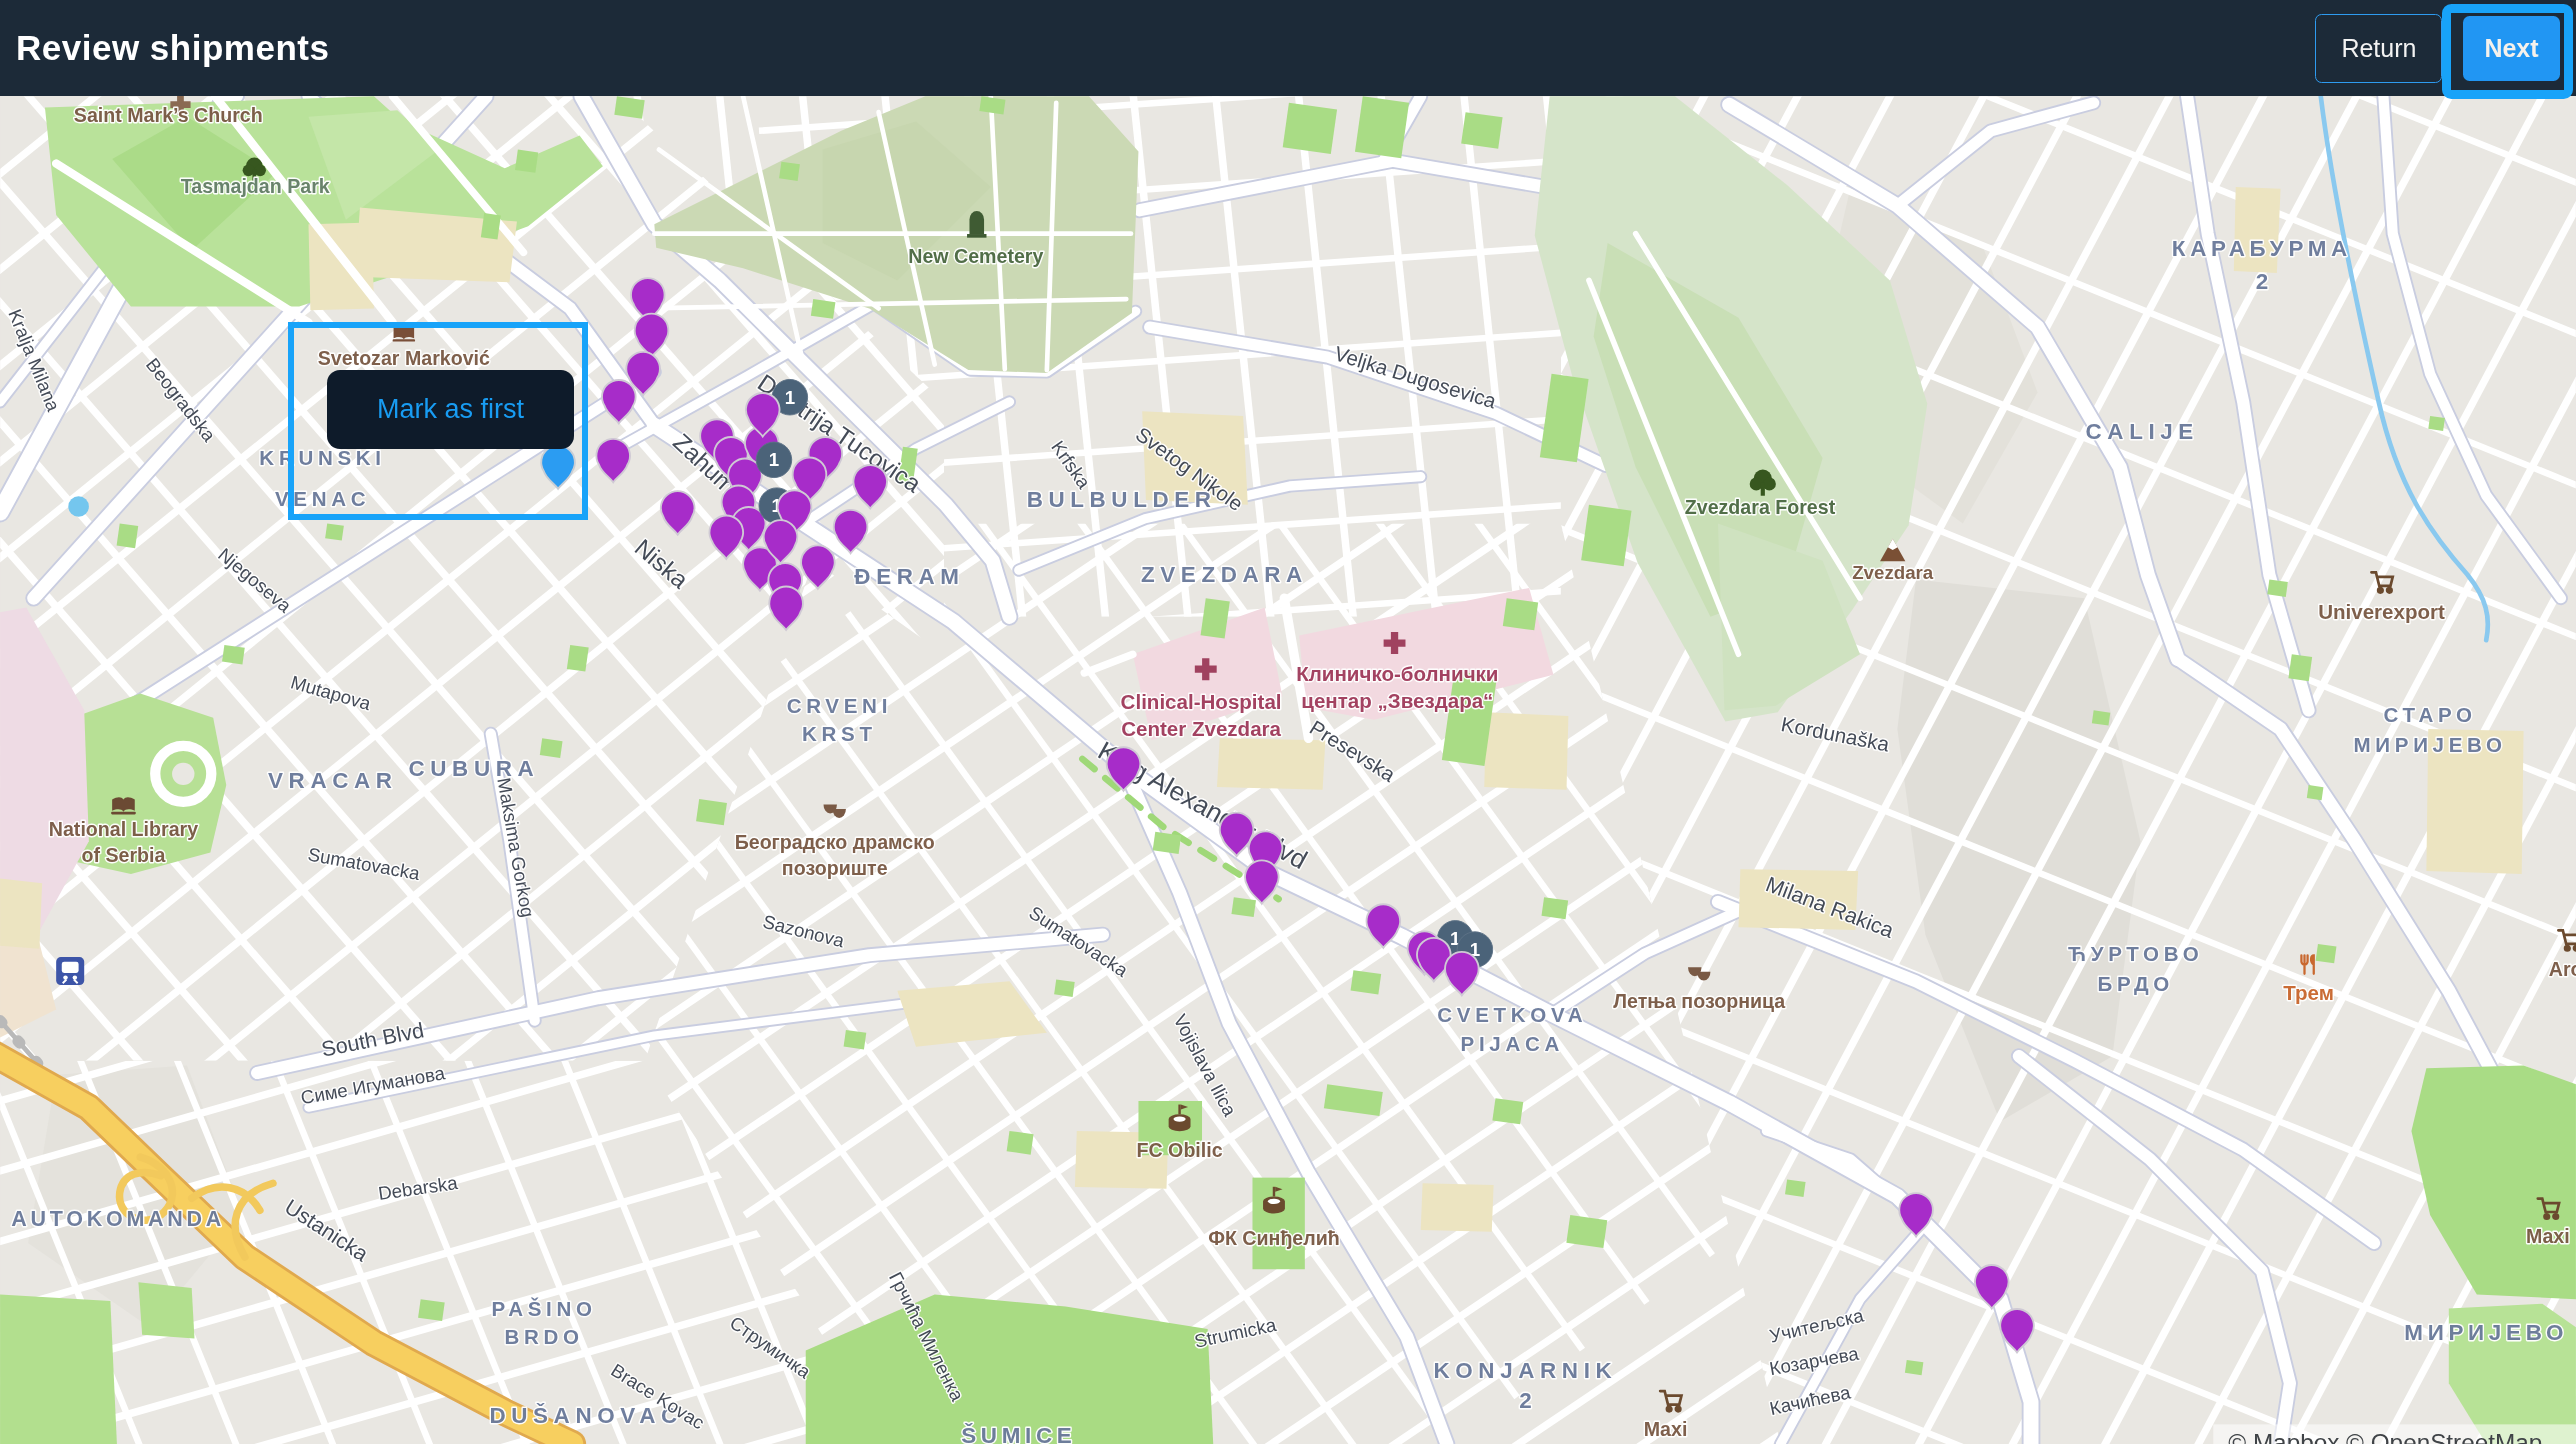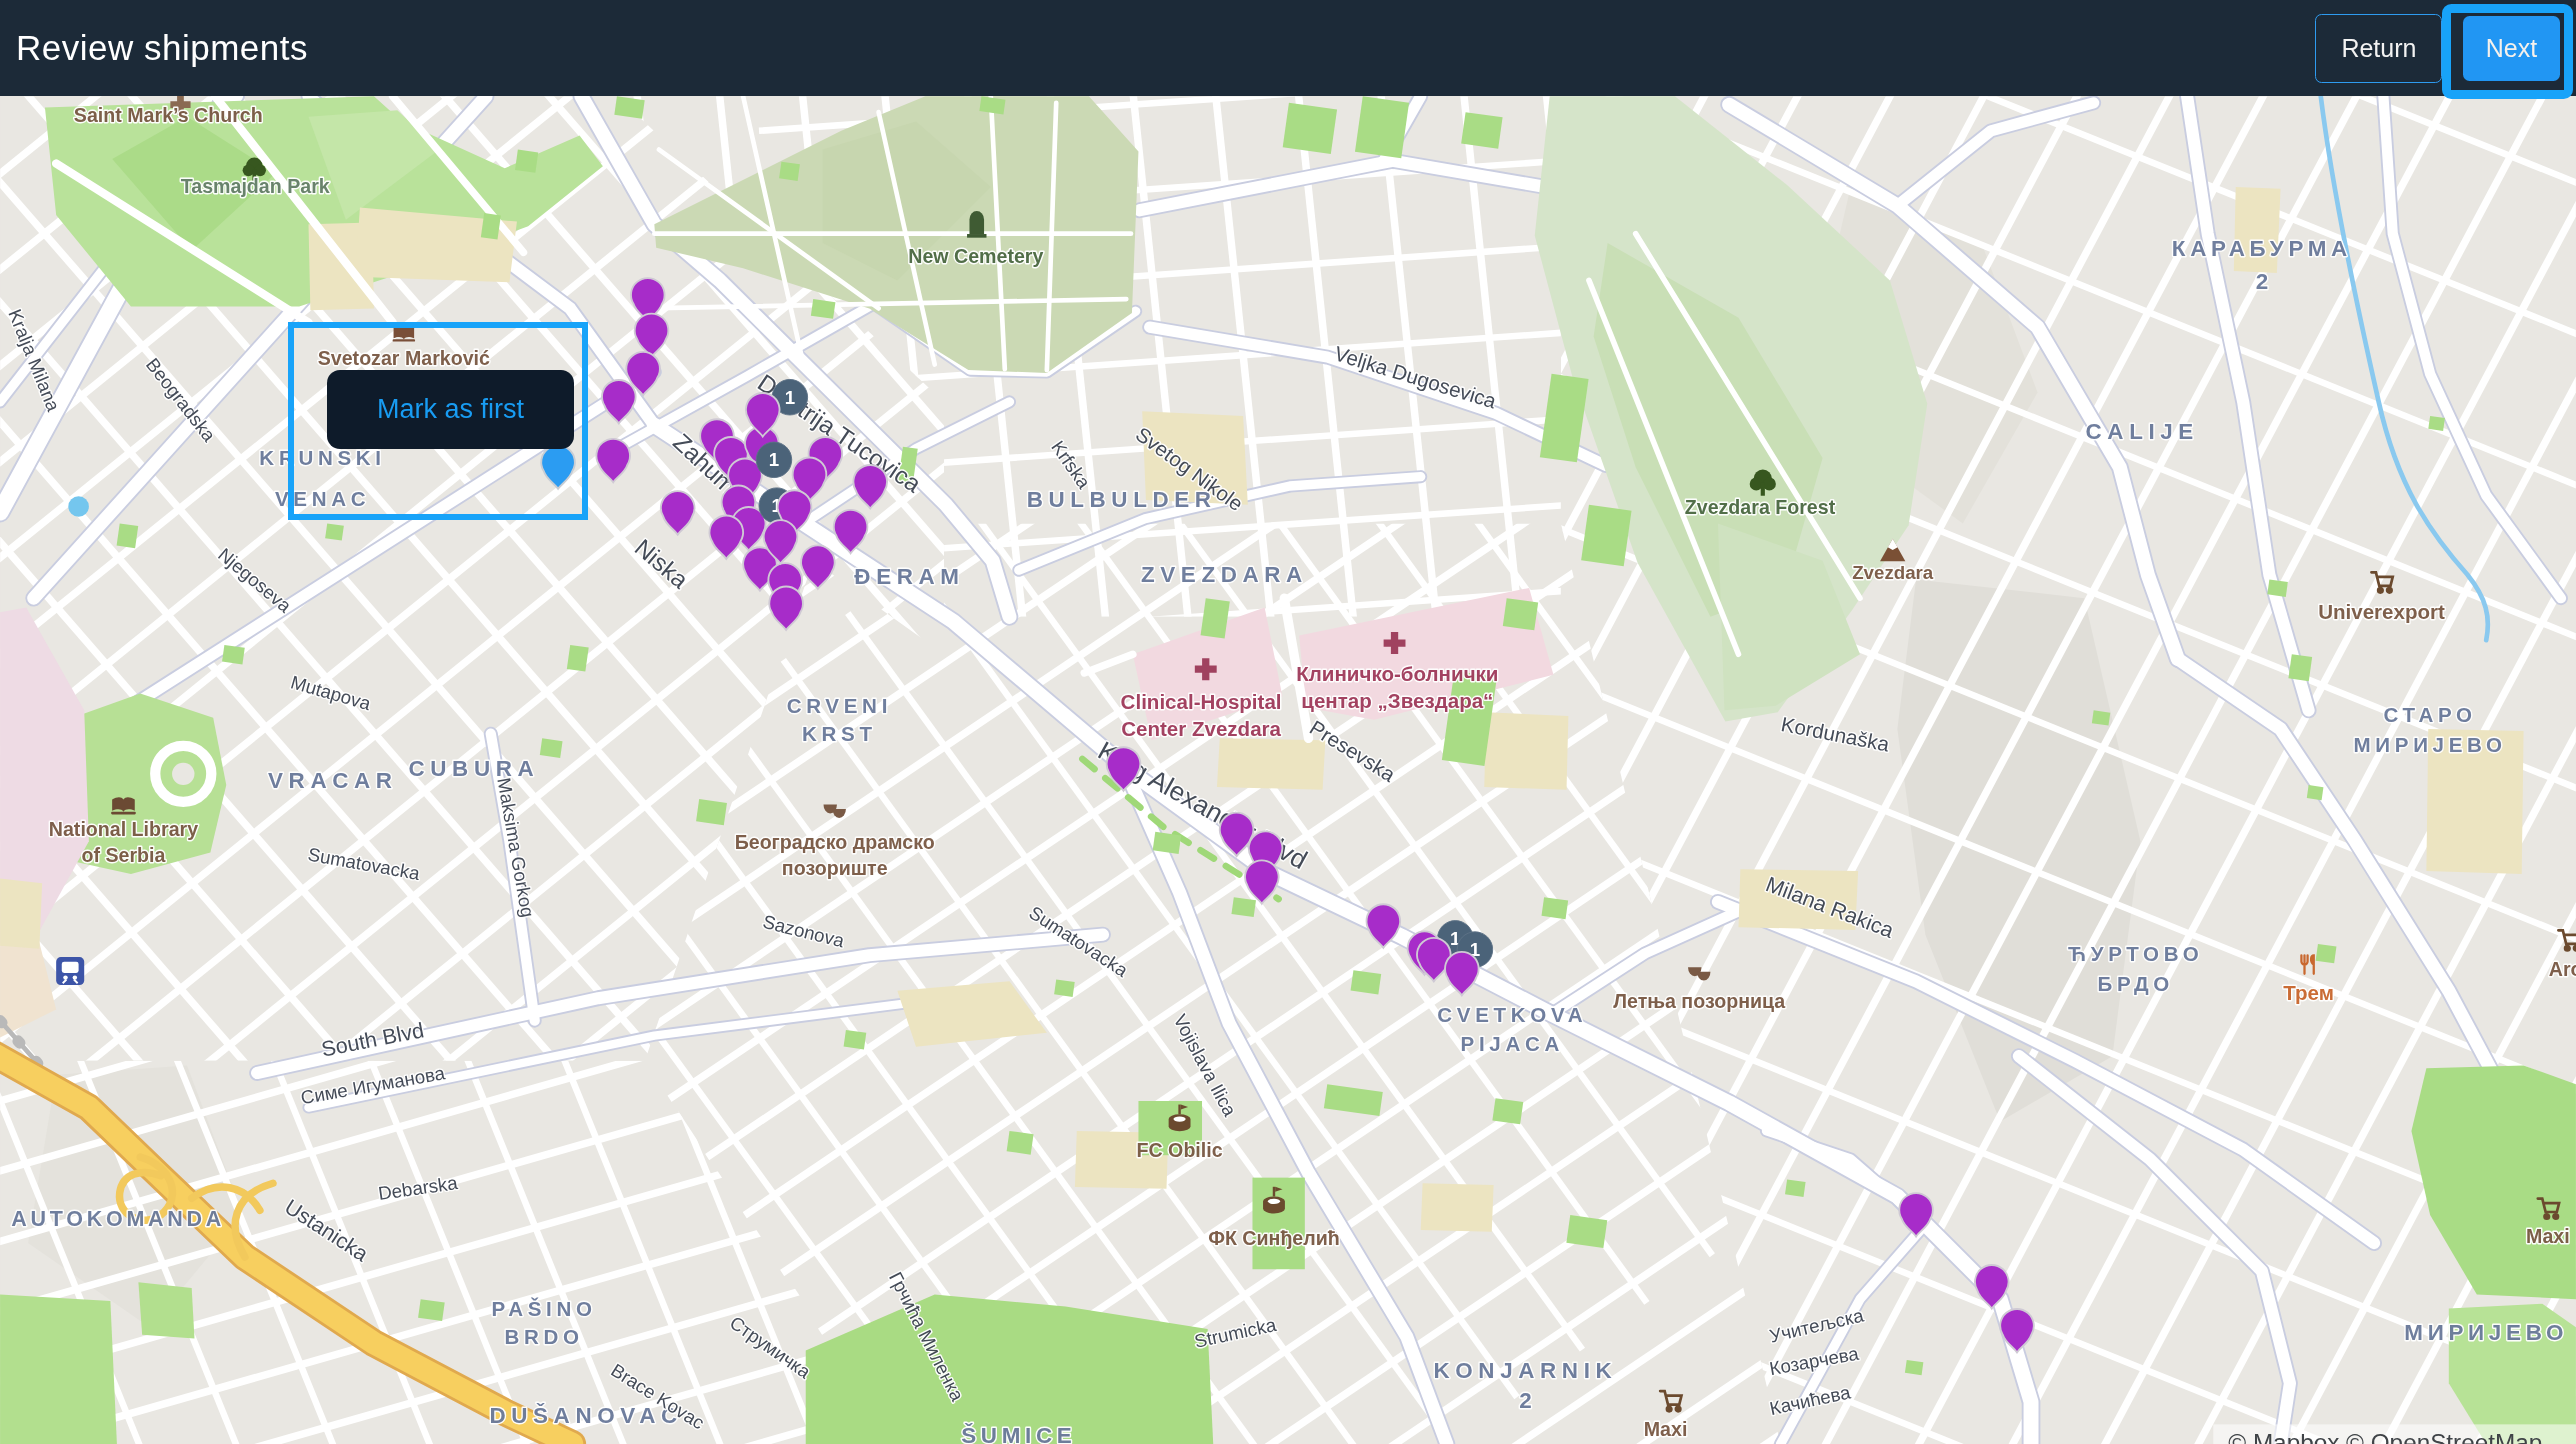--- a/index.html
+++ b/index.html
@@ -1,24 +1,24 @@
 <!DOCTYPE html>
 <html style="font-size:15px"><head><meta charset="utf-8">
 <style>
   html,body{margin:0;padding:0;width:2576px;height:1444px;overflow:hidden;
     font-family:"Liberation Sans",sans-serif;background:#e9e7e2;}
   .map{position:absolute;left:0;top:0;width:2576px;height:1444px;}
   header{position:absolute;left:0;top:0;width:100%;height:96px;background:#1c2a38;
     display:flex;align-items:center;z-index:10;}
-  h1{color:#fff;font-size:35px;font-weight:400;margin:0 8px 0 16px;letter-spacing:0.5px;}
+  h1{color:#fff;font-size:35px;font-weight:700;margin:0 8px 0 16px;letter-spacing:0.5px;}
   .btns{position:absolute;right:16px;top:0;height:100%;display:flex;align-items:center;gap:20.6px;}
   .btn-return{width:125px;height:67px;border:1.9px solid #2e9bf0;border-radius:6.5px;color:#f2f2f2;
     font-size:25px;display:flex;align-items:center;justify-content:center;background:transparent;}
   .btn-next{width:97px;height:65px;background:#2196f3;border-radius:6.5px;color:#f5f1ec;
-    font-size:25px;display:flex;align-items:center;justify-content:center;}
+    font-size:25px;display:flex;align-items:center;justify-content:center;font-weight:bold;}
   .hl-next{position:absolute;left:2442px;top:3.7px;width:113px;height:77px;border:9.3px solid #18a3f9;
     border-radius:9.3px;z-index:11;}
   .hl-map{position:absolute;left:288px;top:322px;width:300px;height:198px;box-sizing:border-box;border:6.5px solid #18a3f9;
     z-index:9;}
   .tooltip{position:absolute;left:327px;top:370px;width:247px;height:79px;background:#0e1b2a;
     border-radius:13px;z-index:9;display:flex;align-items:center;justify-content:center;
     color:#189cf2;font-size:27px;}
 </style></head>
 <body>
 <div class="map"><svg width="2576" height="1444" viewBox="0 0 2756 1545" xmlns="http://www.w3.org/2000/svg" font-family="Liberation Sans, sans-serif">

